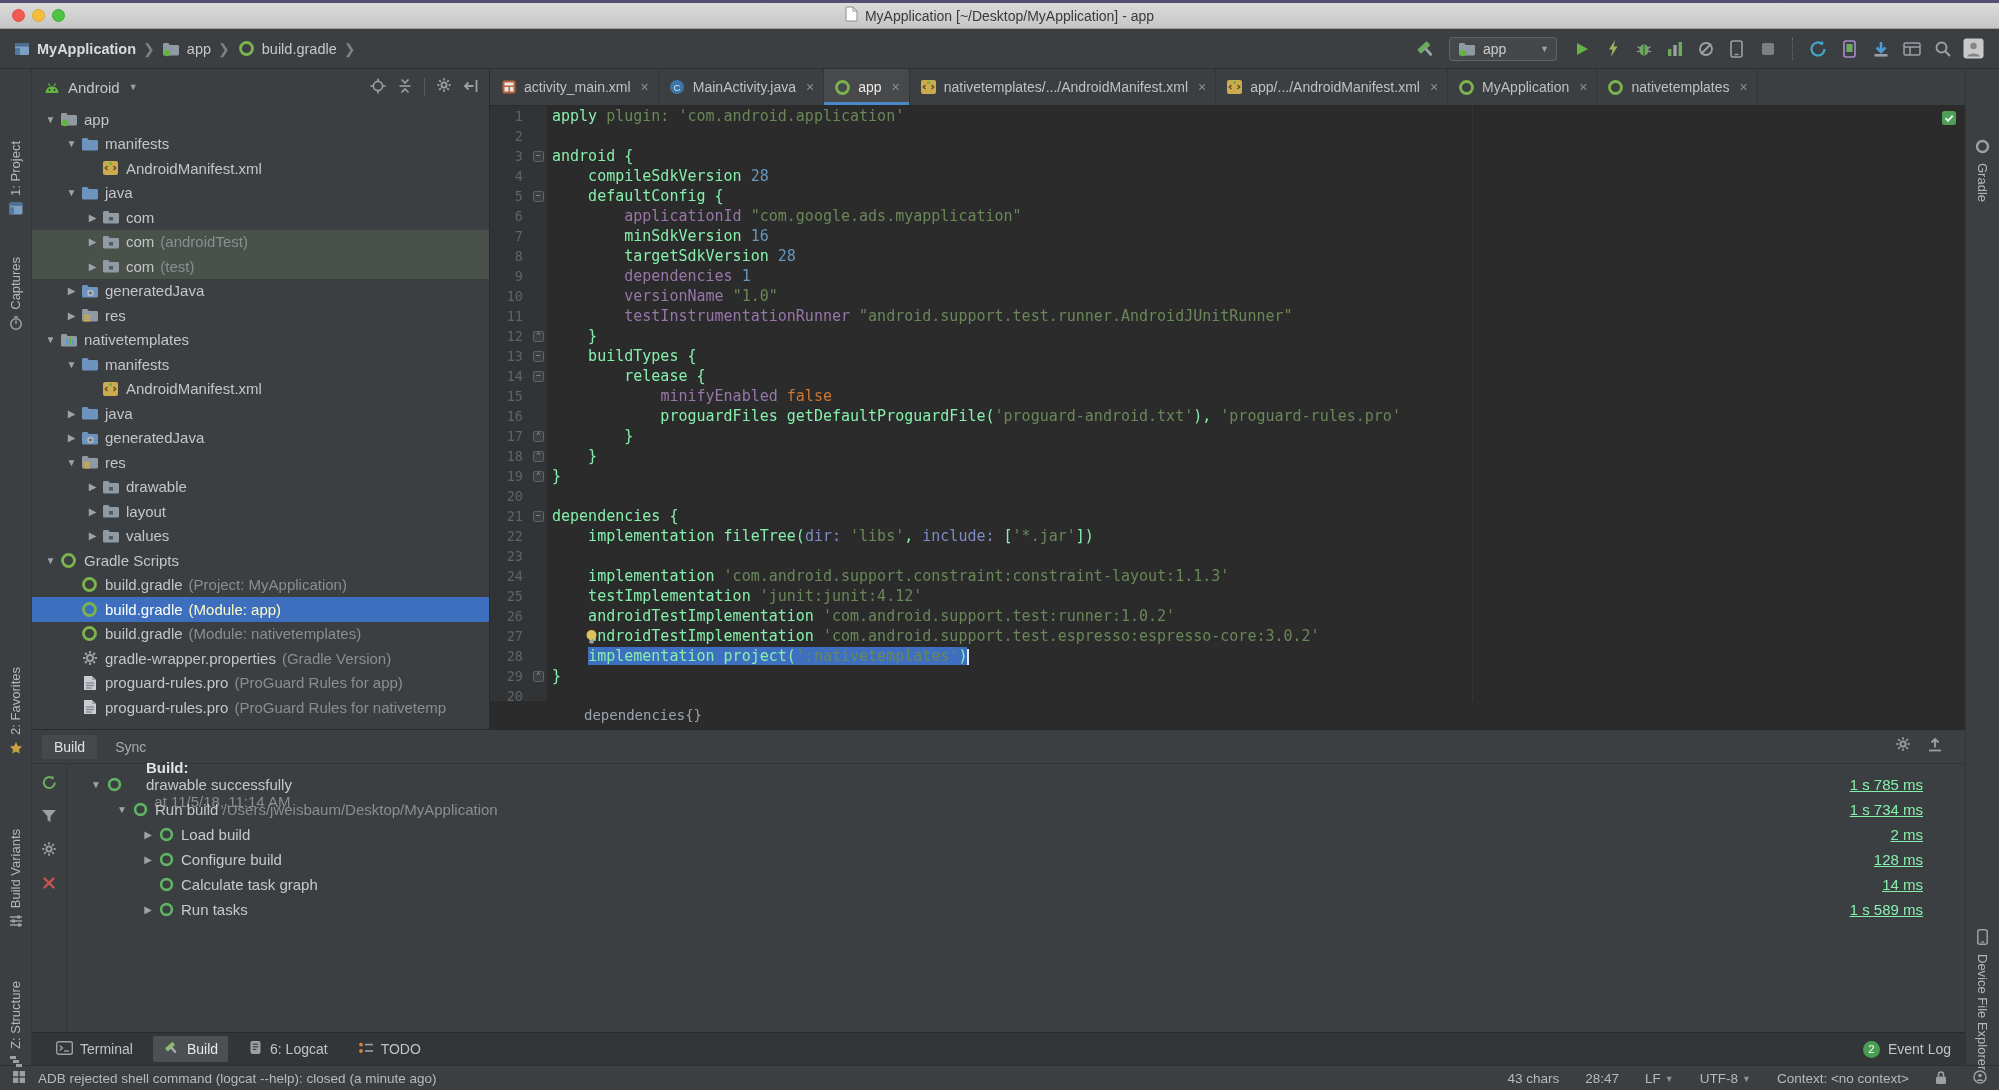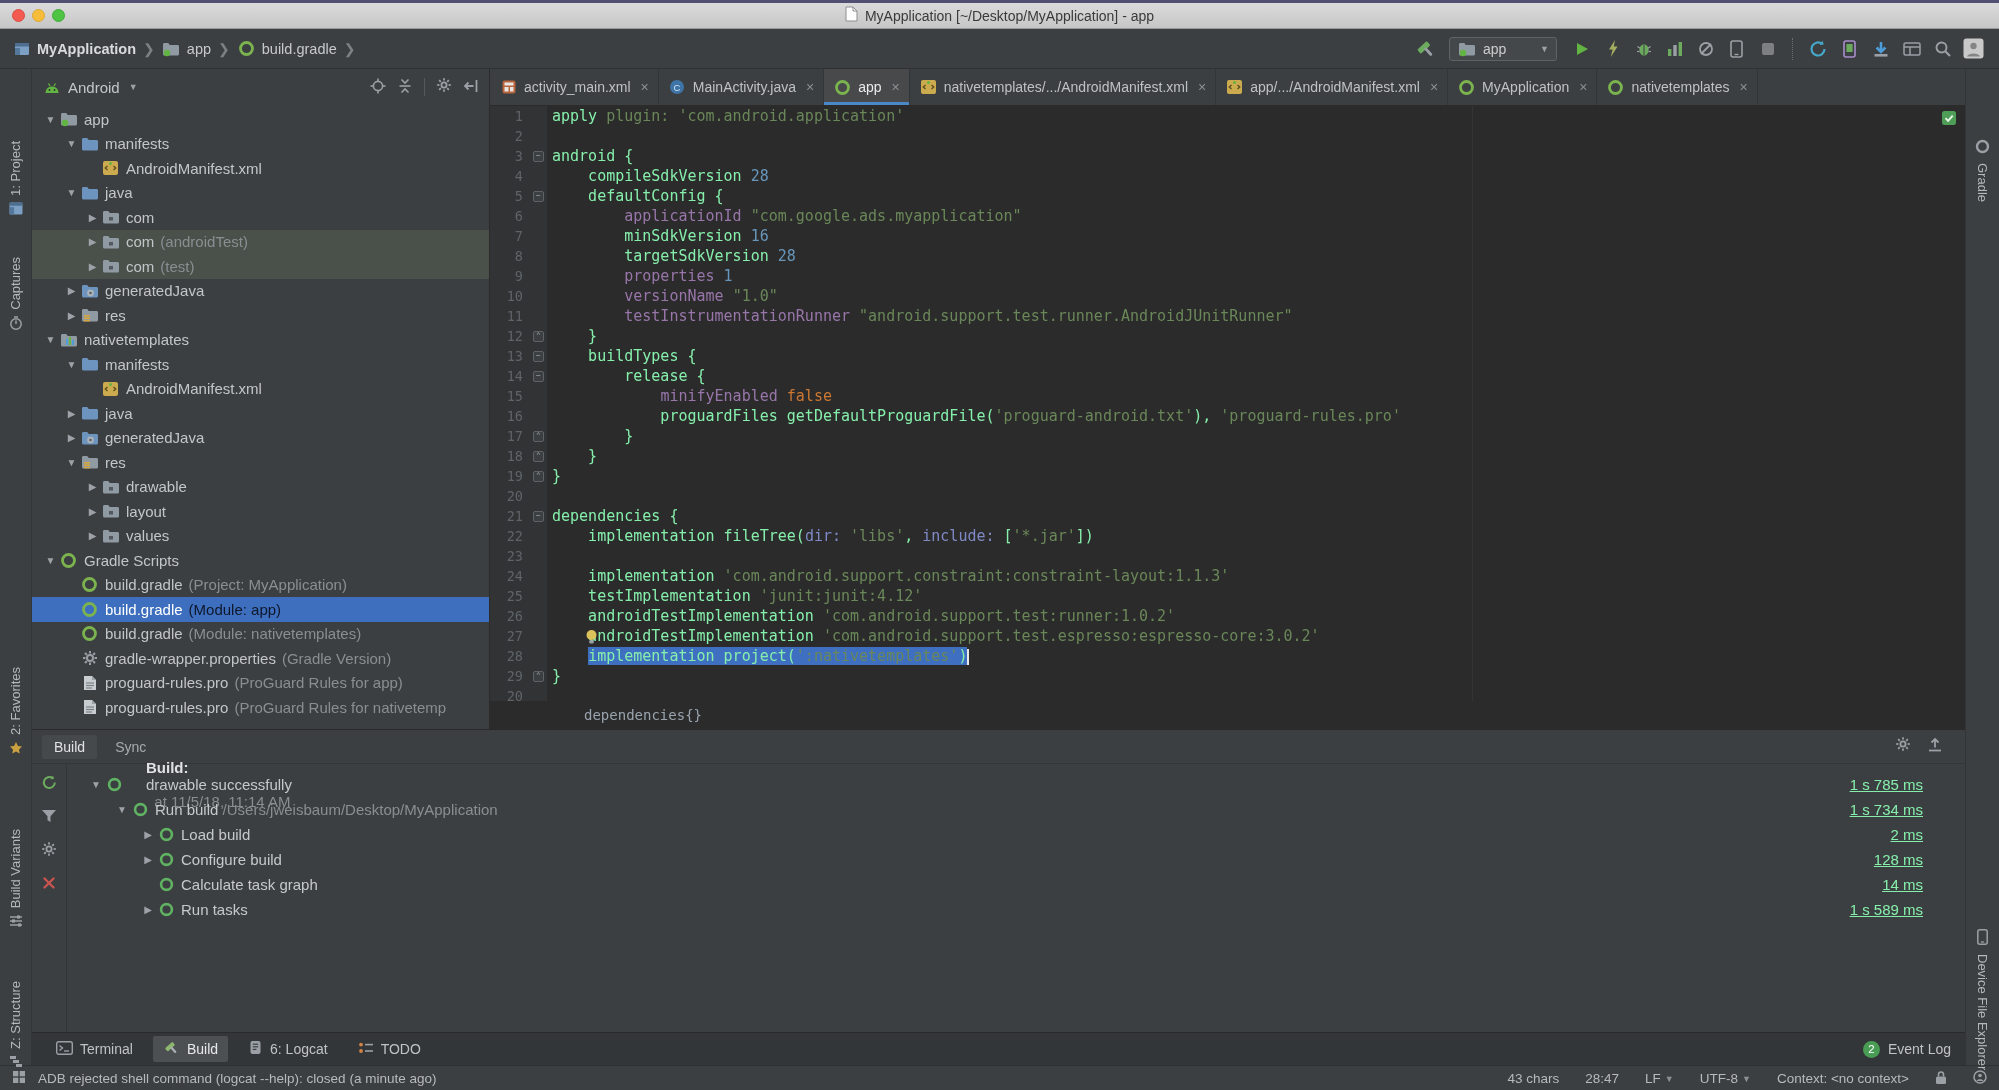--- a/index.html
+++ b/index.html
@@ -35,21 +35,21 @@
   .phead .dd{color:#9da0a6;font-size:9px;margin-left:2px;}
   .phicons{margin-left:auto;display:flex;align-items:center;gap:11px;}
   .pdiv{width:1px;height:18px;background:#56595c;}
   .ptree{flex:1;overflow:hidden;font-size:15px;padding-top:2px;}
   .trow{height:24.5px;display:flex;align-items:center;white-space:nowrap;cursor:default;}
   .trow .arr{width:17px;text-align:center;color:#9da2a8;font-size:10px;flex:none;}
   .trow .lbl{color:#c3c6c9;margin-left:6px;}
   .trow .note{color:#8a8e92;margin-left:6px;}
   .trow.sel{background:#3d6fbe;}
   .trow.sel .lbl{color:#fff;}
-  .trow.sel .note{color:#0f172a;}
+  .trow.sel .note{color:#fef9c3;}
   .trow.soft{background:#49514a;}
   .ic{width:19px;display:inline-flex;justify-content:center;align-items:center;flex:none;}
   .ecol{flex:1;display:flex;flex-direction:column;min-width:0;background:#2b2b2b;}
   .tabbar{height:36px;flex:none;background:#3c3f41;display:flex;align-items:stretch;border-bottom:1px solid #2b2b2b;overflow:hidden;}
   .tab{display:flex;align-items:center;padding:0 9px;gap:6px;font-size:14px;color:#bfc1c3;border-right:1px solid #323537;position:relative;white-space:nowrap;cursor:default;}
   .tab.on{background:#47494b;color:#eaeaea;}
   .tab.on:after{content:"";position:absolute;left:0;right:0;bottom:0;height:3px;background:#4a88c7;}
   .tab .x{color:#8c8f93;margin-left:4px;font-size:14px;}
   .codewrap{flex:1;position:relative;overflow:hidden;}
   .marginline{position:absolute;left:982px;top:0;bottom:0;width:1px;background:#353535;}
@@ -712,21 +712,21 @@
           <div class="codewrap" id="code">
             <div class="marginline"></div>
           <div class="cl"><span class="ln">1</span><span class="fold"></span><span class="ct"><span class="tk-d">apply </span><span class="tk-g">plugin:</span><span class="tk-d"> </span><span class="tk-s">'com.android.application'</span></span></div>
               <div class="cl"><span class="ln">2</span><span class="fold"></span><span class="ct"></span></div>
               <div class="cl"><span class="ln">3</span><span class="fold"><span class="fm">−</span></span><span class="ct"><span class="tk-d">android {</span></span></div>
               <div class="cl"><span class="ln">4</span><span class="fold"></span><span class="ct"><span class="tk-d">    compileSdkVersion </span><span class="tk-n">28</span></span></div>
               <div class="cl"><span class="ln">5</span><span class="fold"><span class="fm">−</span></span><span class="ct"><span class="tk-d">    defaultConfig {</span></span></div>
               <div class="cl"><span class="ln">6</span><span class="fold"></span><span class="ct"><span class="tk-d">        </span><span class="tk-p">applicationId </span><span class="tk-s">"com.google.ads.myapplication"</span></span></div>
               <div class="cl"><span class="ln">7</span><span class="fold"></span><span class="ct"><span class="tk-d">        minSdkVersion </span><span class="tk-n">16</span></span></div>
               <div class="cl"><span class="ln">8</span><span class="fold"></span><span class="ct"><span class="tk-d">        targetSdkVersion </span><span class="tk-n">28</span></span></div>
-              <div class="cl"><span class="ln">9</span><span class="fold"></span><span class="ct"><span class="tk-d">        </span><span class="tk-p">properties </span><span class="tk-n">1</span></span></div>
+              <div class="cl"><span class="ln">9</span><span class="fold"></span><span class="ct"><span class="tk-d">        </span><span class="tk-p">dependencies </span><span class="tk-n">1</span></span></div>
               <div class="cl"><span class="ln">10</span><span class="fold"></span><span class="ct"><span class="tk-d">        </span><span class="tk-p">versionName </span><span class="tk-s">"1.0"</span></span></div>
               <div class="cl"><span class="ln">11</span><span class="fold"></span><span class="ct"><span class="tk-d">        </span><span class="tk-p">testInstrumentationRunner </span><span class="tk-s">"android.support.test.runner.AndroidJUnitRunner"</span></span></div>
               <div class="cl"><span class="ln">12</span><span class="fold"><span class="fm">⌃</span></span><span class="ct"><span class="tk-d">    }</span></span></div>
               <div class="cl"><span class="ln">13</span><span class="fold"><span class="fm">−</span></span><span class="ct"><span class="tk-d">    buildTypes {</span></span></div>
               <div class="cl"><span class="ln">14</span><span class="fold"><span class="fm">−</span></span><span class="ct"><span class="tk-d">        release {</span></span></div>
               <div class="cl"><span class="ln">15</span><span class="fold"></span><span class="ct"><span class="tk-d">            </span><span class="tk-p">minifyEnabled </span><span class="tk-k">false</span></span></div>
               <div class="cl"><span class="ln">16</span><span class="fold"></span><span class="ct"><span class="tk-d">            proguardFiles getDefaultProguardFile(</span><span class="tk-s">'proguard-android.txt'</span><span class="tk-d">), </span><span class="tk-s">'proguard-rules.pro'</span></span></div>
               <div class="cl"><span class="ln">17</span><span class="fold"><span class="fm">⌃</span></span><span class="ct"><span class="tk-d">        }</span></span></div>
               <div class="cl"><span class="ln">18</span><span class="fold"><span class="fm">⌃</span></span><span class="ct"><span class="tk-d">    }</span></span></div>
               <div class="cl"><span class="ln">19</span><span class="fold"><span class="fm">⌃</span></span><span class="ct"><span class="tk-d">}</span></span></div>

